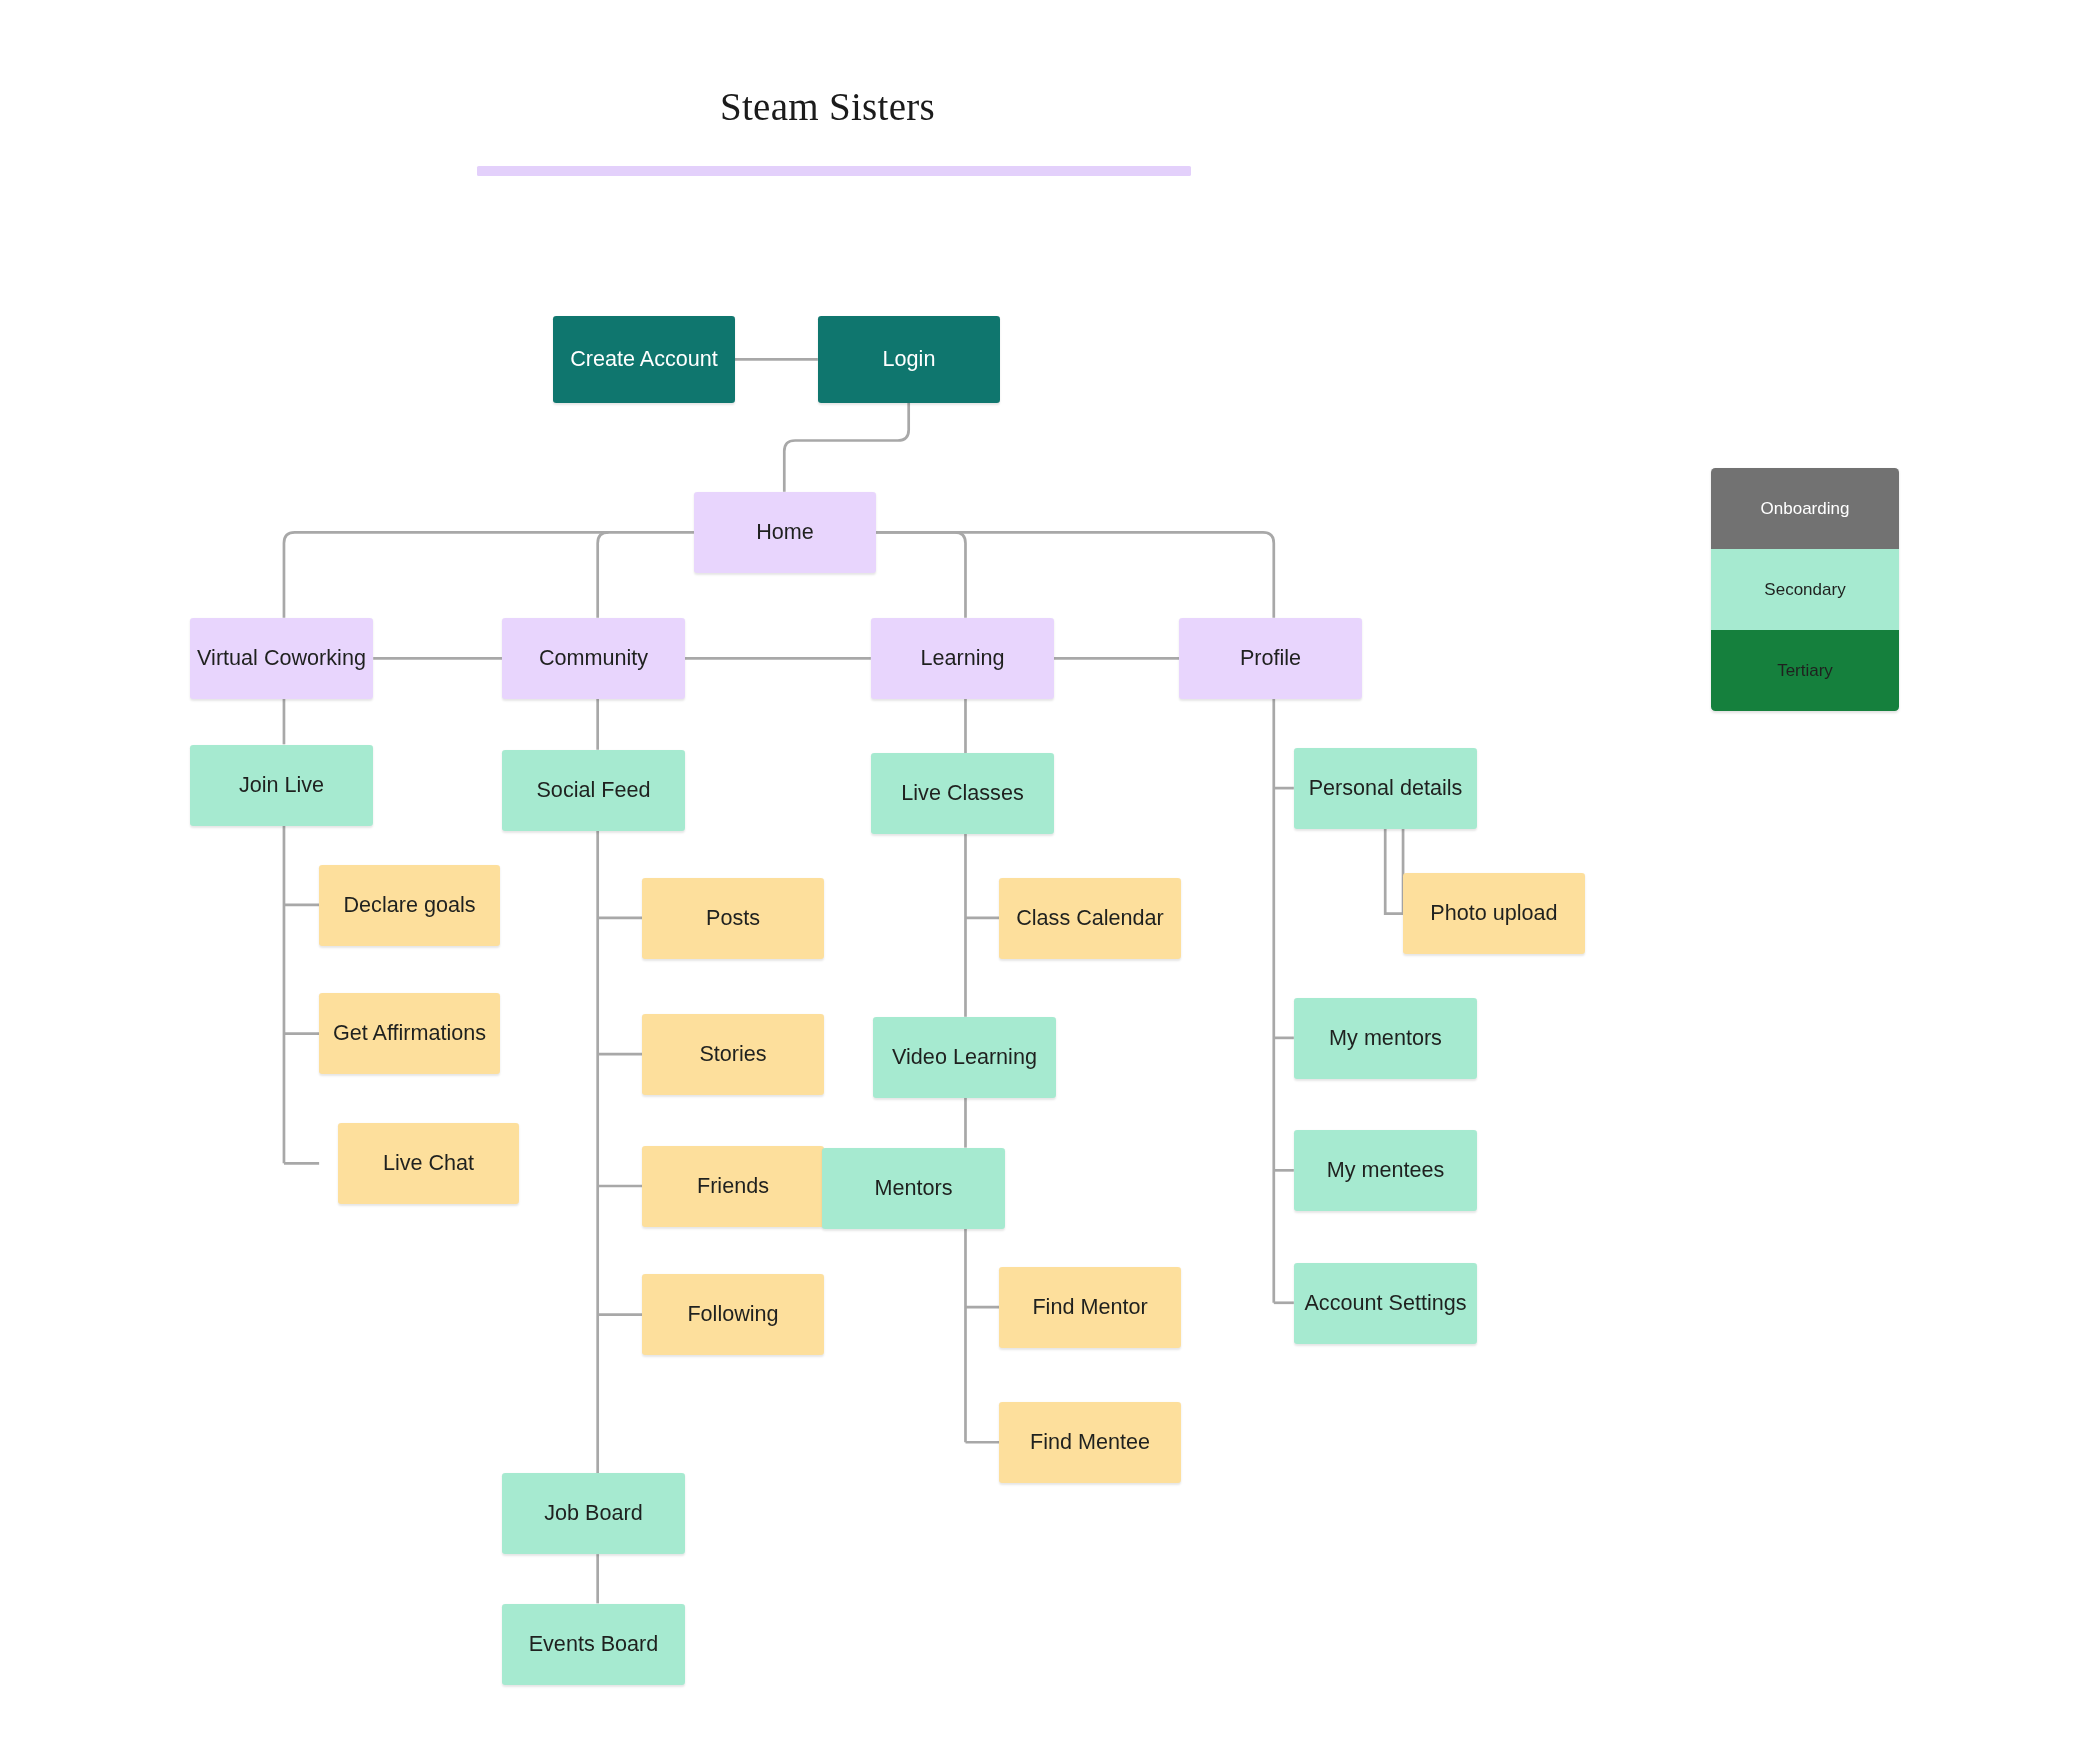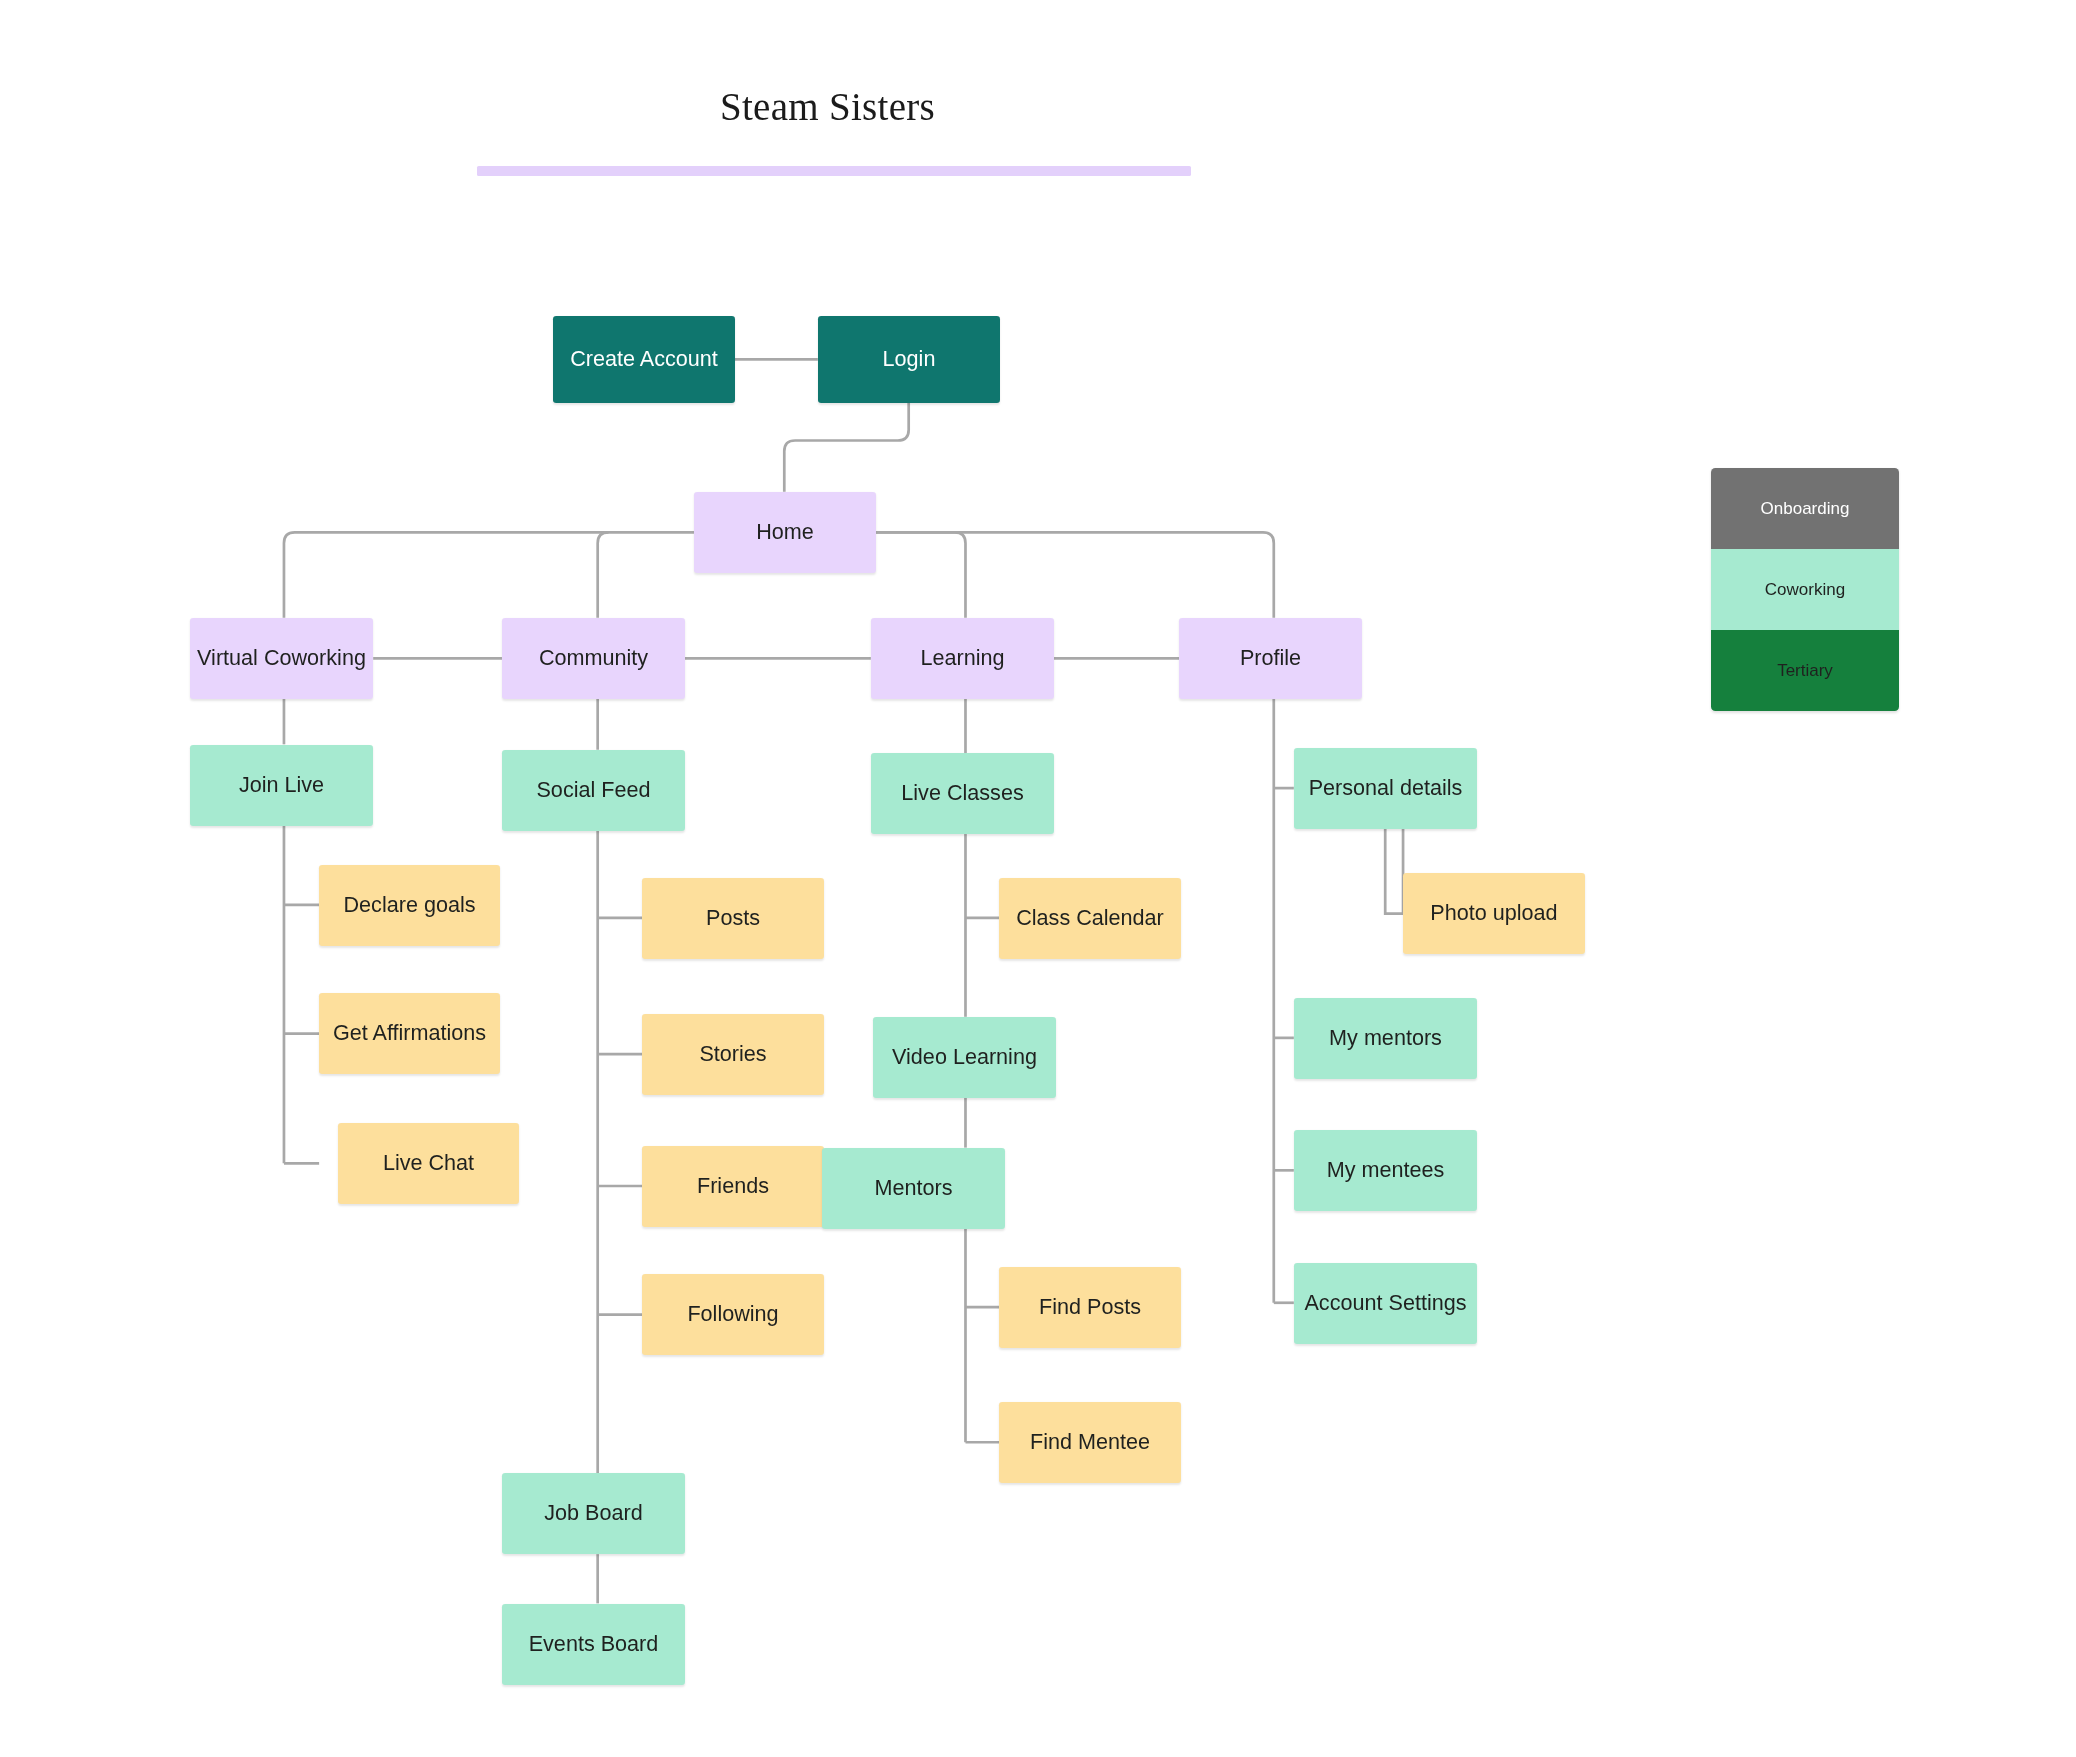--- a/index.html
+++ b/index.html
@@ -113,29 +113,29 @@
       <div class="node tertiary" style="left: 642px; top: 870px; width: 182px; height: 81px;">Posts</div>
       <div class="node tertiary" style="left: 642px; top: 1006px; width: 182px; height: 81px;">Stories</div>
       <div class="node tertiary" style="left: 642px; top: 1138px; width: 182px; height: 81px;">Friends</div>
       <div class="node tertiary" style="left: 642px; top: 1266px; width: 182px; height: 81px;">Following</div>
       <div class="node secondary" style="left: 502px; top: 1465px; width: 183px; height: 81px;">Job Board</div>
       <div class="node secondary" style="left: 502px; top: 1596px; width: 183px; height: 81px;">Events Board</div>
       <div class="node secondary" style="left: 871px; top: 745px; width: 183px; height: 81px;">Live Classes</div>
       <div class="node tertiary" style="left: 999px; top: 870px; width: 182px; height: 81px;">Class Calendar</div>
       <div class="node secondary" style="left: 873px; top: 1009px; width: 183px; height: 81px;">Video Learning</div>
       <div class="node secondary" style="left: 822px; top: 1140px; width: 183px; height: 81px;">Mentors</div>
-      <div class="node tertiary" style="left: 999px; top: 1259px; width: 182px; height: 81px;">Find Posts</div>
+      <div class="node tertiary" style="left: 999px; top: 1259px; width: 182px; height: 81px;">Find Mentor</div>
       <div class="node tertiary" style="left: 999px; top: 1394px; width: 182px; height: 81px;">Find Mentee</div>
       <div class="node secondary" style="left: 1294px; top: 740px; width: 183px; height: 81px;">Personal details</div>
       <div class="node tertiary" style="left: 1403px; top: 865px; width: 182px; height: 81px;">Photo upload</div>
       <div class="node secondary" style="left: 1294px; top: 990px; width: 183px; height: 81px;">My mentors</div>
       <div class="node secondary" style="left: 1294px; top: 1122px; width: 183px; height: 81px;">My mentees</div>
       <div class="node secondary" style="left: 1294px; top: 1255px; width: 183px; height: 81px;">Account Settings</div>
     </div>
 
   <div class="legend">
     <div class="legend-row onboarding">Onboarding</div>
-    <div class="legend-row secondary">Coworking</div>
+    <div class="legend-row secondary">Secondary</div>
     <div class="legend-row tertiary">Tertiary</div>
   </div>
 
 </div>
 
 
 </body></html>

